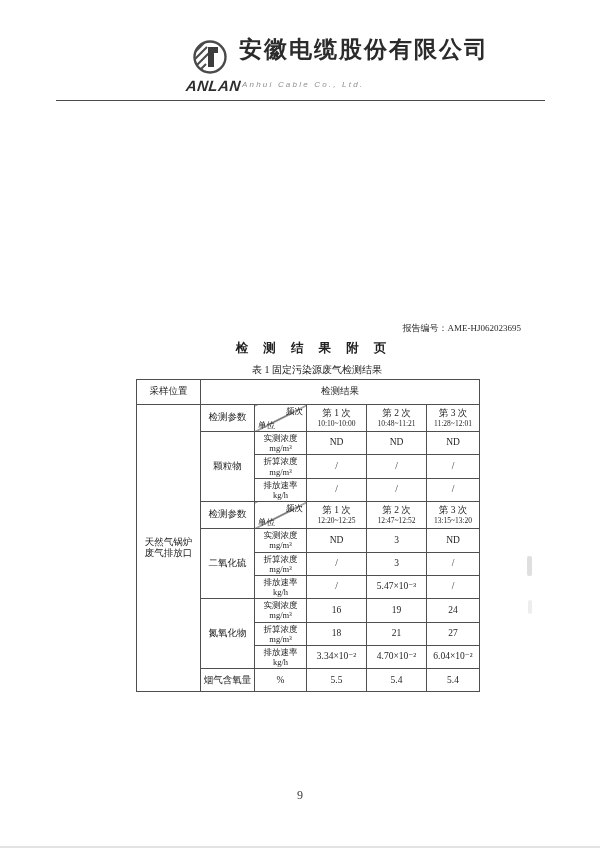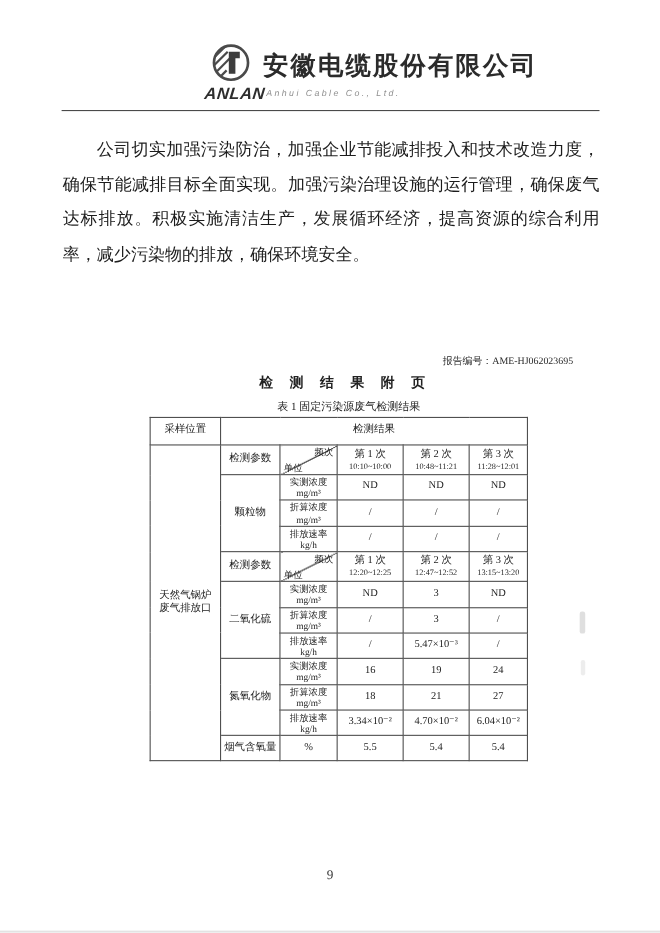--- a/index.html
+++ b/index.html
@@ -10,21 +10,21 @@
   }
   
   .logo-emblem{position:absolute;top:39px;left:190px;width:40px;height:40px;}
   .logo-anlan{
     position:absolute;top:77px;left:186px;width:52px;text-align:center;
     font-family:"Liberation Sans","DejaVu Sans",sans-serif;
     font-size:15px;font-weight:800;font-style:italic;letter-spacing:.5px;
     color:#2e2e2e;transform:skewX(-6deg);
   }
   .company-cn{
-    position:absolute;top:44px;left:239px;
+    position:absolute;top:34px;left:239px;
     font-size:23px;font-weight:700;letter-spacing:2px;color:#2b2b2b;
     font-family:"DejaVu Serif","Liberation Serif",serif;
   }
   .company-en{
     position:absolute;top:80px;left:242px;
     font-size:8px;font-style:italic;letter-spacing:2.2px;color:#8f8f8f;
     font-family:"Liberation Sans","DejaVu Sans",sans-serif;
   }
   .header-rule{position:absolute;top:100px;left:56px;width:489px;border-top:1.6px solid #4a4a4a;}
   
@@ -89,21 +89,20 @@
     </g>
     <path d="M18 8 L28 8 L28 14 L24 14 L24 28 L18 28 Z" fill="#3d3d3d" clip-path="url(#cc)"></path>
   </svg>
 </div>
 <div class="logo-anlan">ANLAN</div>
 <div class="company-cn">安徽电缆股份有限公司</div>
 <div class="company-en">Anhui Cable Co., Ltd.</div>
 <div class="header-rule"></div>
 
 <div class="body-text">
-  <p class="indent">公司切实加强污染防治，加强企业节能减排投入和技术改造力度，确保节能减排目标全面实现。加强污染治理设施的运行管理，确保废气达标排放。积极实施清洁生产，发展循环经济，提高资源的综合利用率，减少污染物的排放，确保环境安全。</p>
 </div>
 
 <div class="report-no"><span>报告编号：</span><span>AME-HJ062023695</span></div>
 <div class="attach-title">检 测 结 果 附 页</div>
 <div class="table-caption">表 1 固定污染源废气检测结果</div>
 
 <table class="results">
   <colgroup>
     <col style="width:64px">
       <col style="width:54px">

